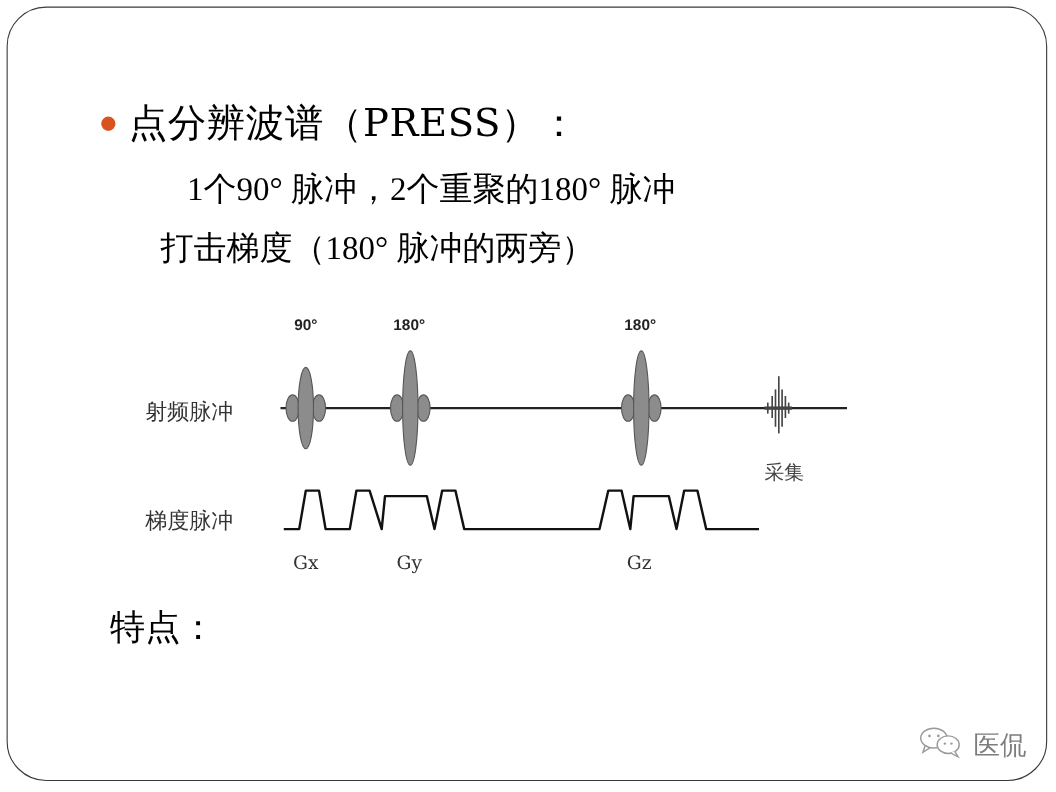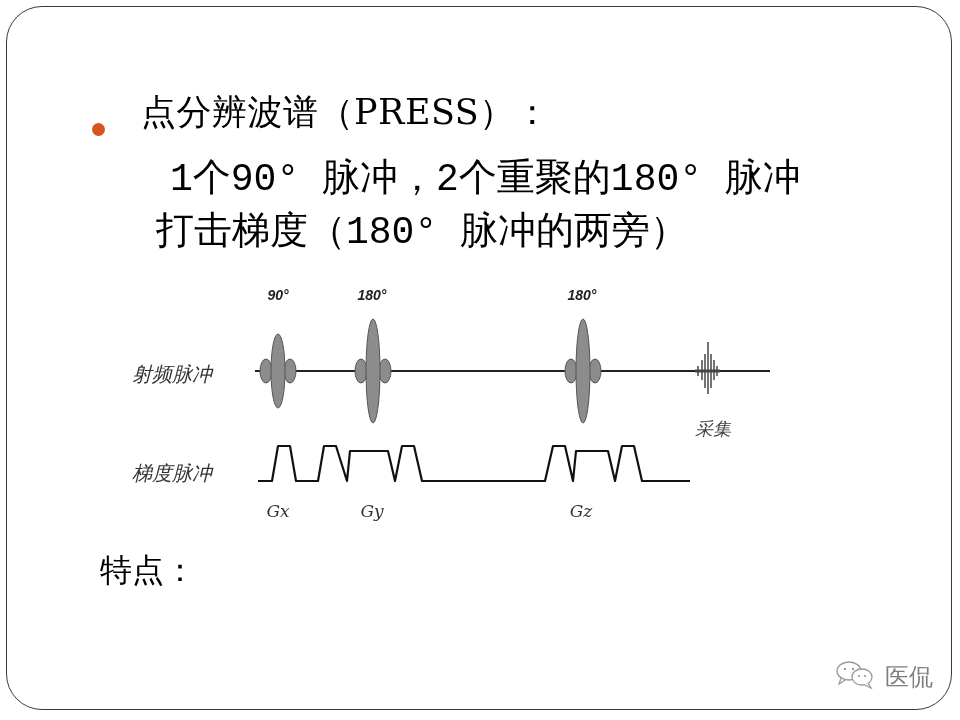--- a/index.html
+++ b/index.html
@@ -1,26 +1,26 @@
 <!DOCTYPE html>
 <html><head>
 <meta charset="utf-8">
 <style>
   html, body { margin:0; padding:0; }
   body { width:960px; height:720px; background:#ffffff; position:relative; overflow:hidden;
          font-family: "DejaVu Serif", "Liberation Serif", serif; color:#000; }
   .slide-frame { position:absolute; left:6px; top:6px; width:946px; height:704px;
          border:1.5px solid #3a3a3a; border-radius:36px; box-sizing:border-box; background:#fff; }
-  .title-row { position:absolute; left:92px; top:88px; height:48px; display:flex; align-items:flex-end;gap:24px; }
+  .title-row { position:absolute; left:92px; top:88px; height:48px; display:flex; align-items:center; }
   .bullet-dot { width:13px; height:13px; border-radius:50%; background:#d9531e; margin-right:12px; }
   .title-text { font-size:35px; font-family: "DejaVu Serif", "Liberation Serif", serif; letter-spacing:0.5px; white-space:nowrap; }
-  .sub-line { position:absolute; font-size:38px; white-space:nowrap; font-family: Liberation Mono, monospace; }
+  .sub-line { position:absolute; font-size:30px; white-space:nowrap; font-family: Liberation Serif, serif; }
   .sub1 { left:170px; top:152px; }
-  .sub2 { left:156px; top:205px; }
-  .diagram { position:absolute; left:120px; top:270px; width:670px; height:280px;font-style:italic; }
+  .sub2 { left:146px; top:205px; }
+  .diagram { position:absolute; left:120px; top:270px; width:670px; height:280px; }
   .diagram svg { width:100%; height:100%; display:block; }
   .features { position:absolute; left:100px; top:548px; font-family: "Liberation Sans", "DejaVu Sans", sans-serif; font-size:32px; line-height:44px; white-space:nowrap; }
   .watermark { position:absolute; left:835px; top:660px; display:flex; align-items:center; color:#8a8a8a; }
   .watermark-text { font-family: "DejaVu Sans", sans-serif; font-size:24px; margin-left:8px; color:#7d7d7d; }
 </style>
 </head>
 <body>
 
 <div class="slide-frame"></div>
 

